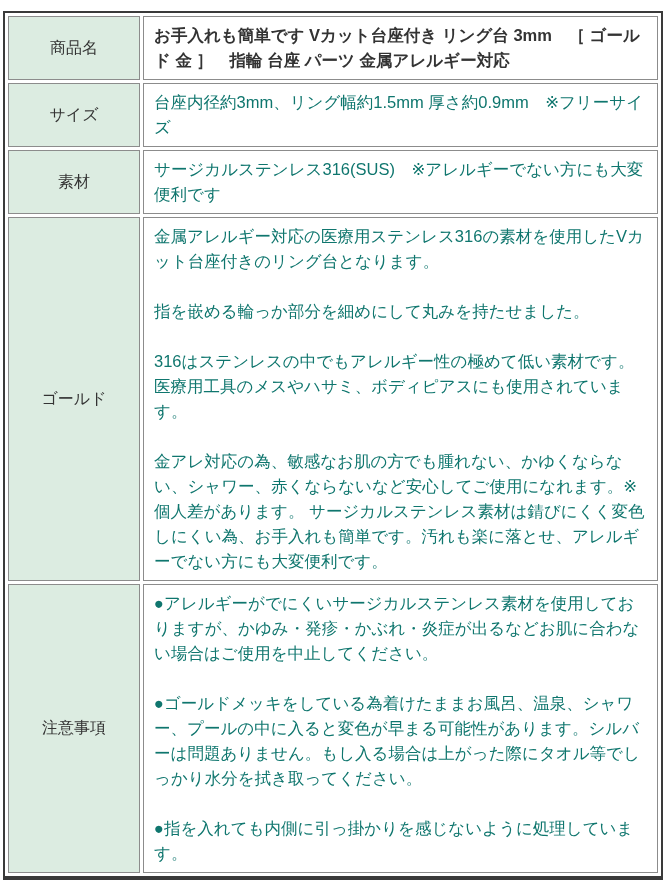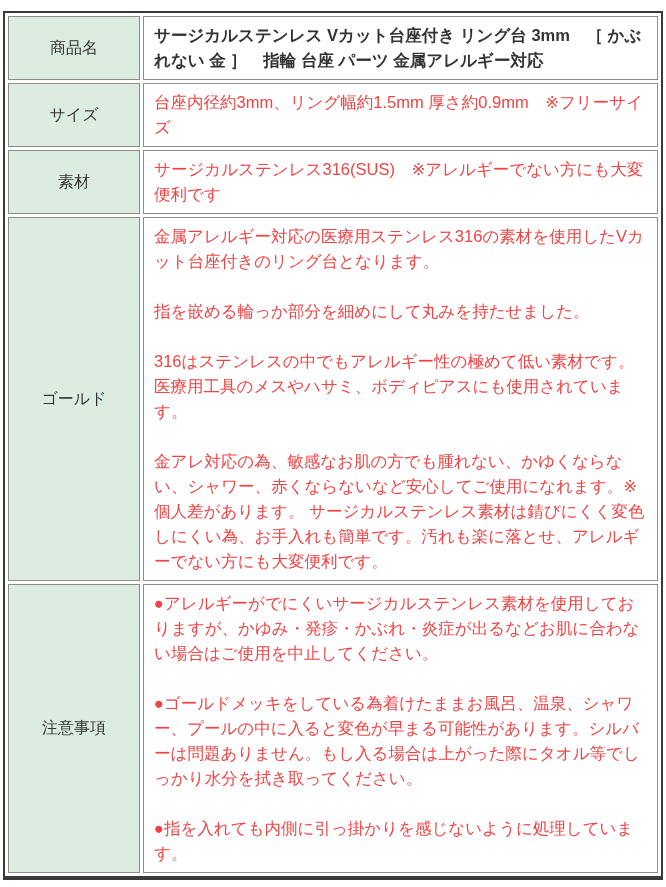--- a/index.html
+++ b/index.html
@@ -30,42 +30,42 @@
     font-size: 16px;
     font-weight: normal;
     color: #333333;
     text-align: center;
     vertical-align: middle;
     padding: 6px 4px;
   }
   table.spec-table td {
     border: 1px solid #8c8c8c;
     font-size: 16.5px;
-    color: #ef4444;
+    color: #0f766e;
     line-height: 25px;
     padding: 6px 10px;
     vertical-align: middle;
     white-space: pre-line;
     overflow-wrap: break-word;
     word-break: break-word;
   }
   tr.row-product-name td {
     font-weight: bold;
     color: #333333;
   }
 </style>
 </head>
 <body>
 
 <div class="page">
   <table class="spec-table">
     <tbody>
       <tr class="row-product-name">
         <th>商品名</th>
-        <td>サージカルステンレス Vカット台座付き リング台 3mm　［ かぶれない 金 ］　指輪 台座 パーツ 金属アレルギー対応</td>
+        <td>お手入れも簡単です Vカット台座付き リング台 3mm　［ ゴールド 金 ］　指輪 台座 パーツ 金属アレルギー対応</td>
       </tr>
       <tr class="row-size">
         <th>サイズ</th>
         <td>台座内径約3mm、リング幅約1.5mm 厚さ約0.9mm　※フリーサイズ</td>
       </tr>
       <tr class="row-material">
         <th>素材</th>
         <td>サージカルステンレス316(SUS)　※アレルギーでない方にも大変便利です</td>
       </tr>
       <tr class="row-description">

